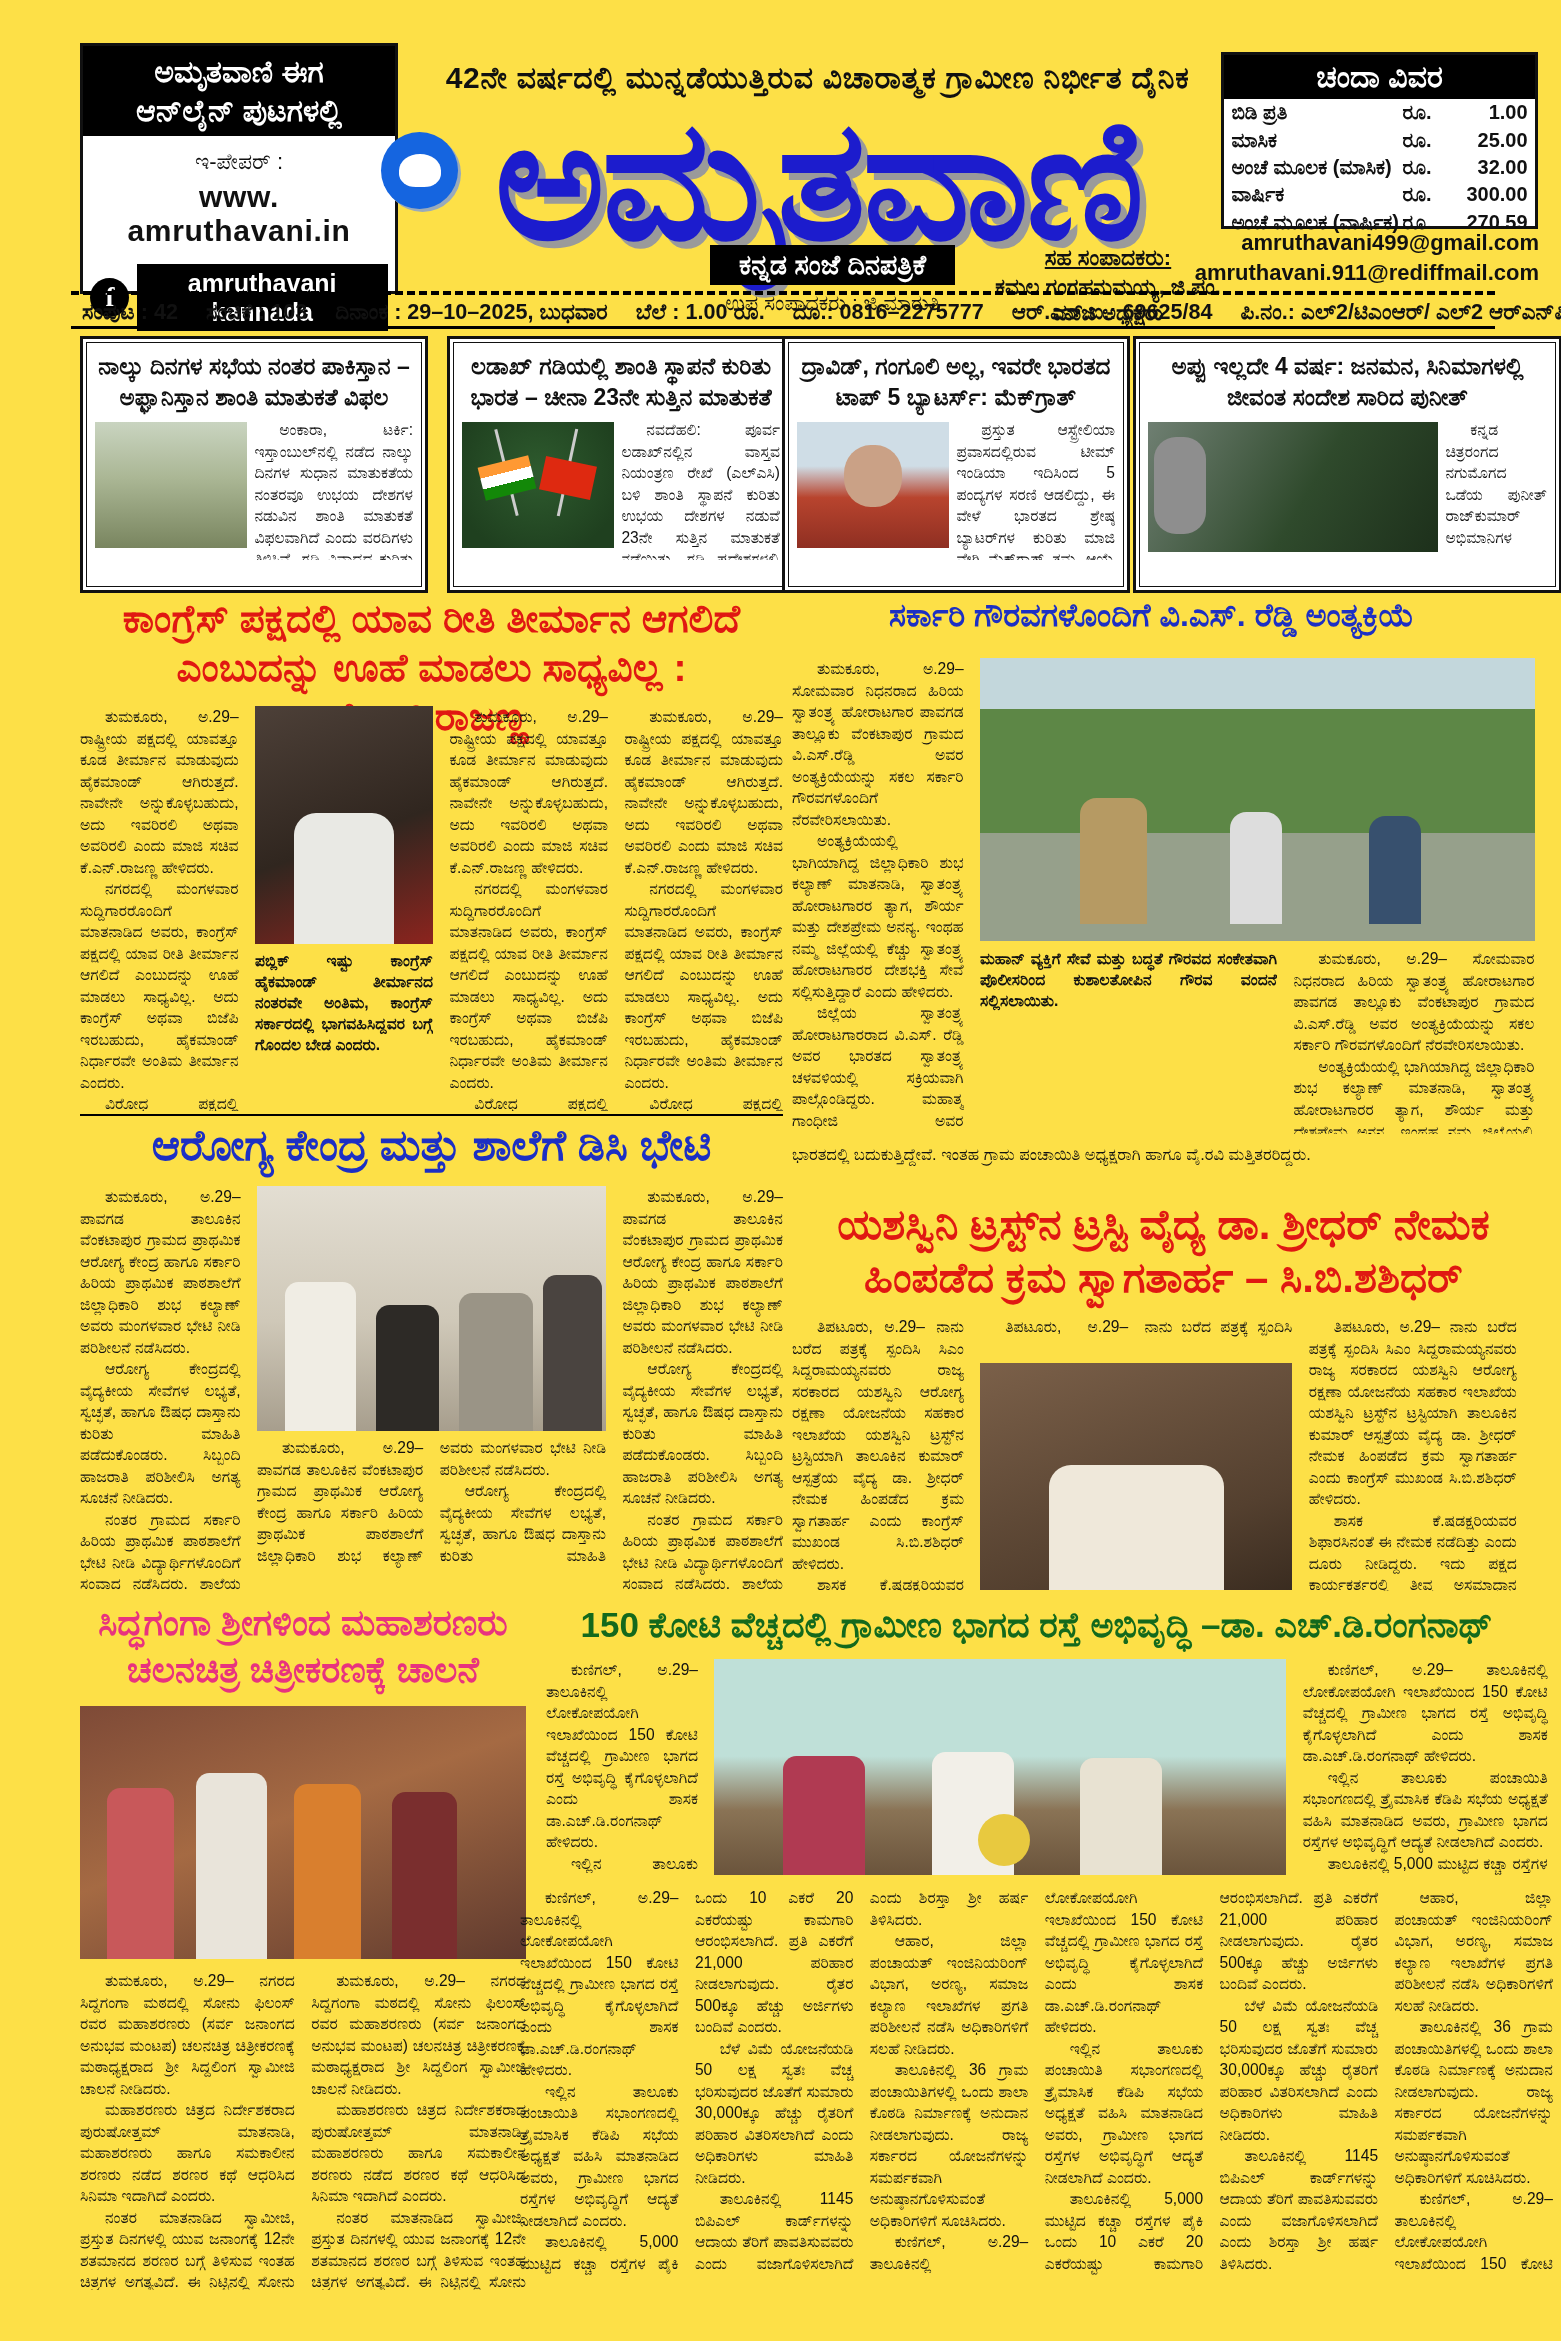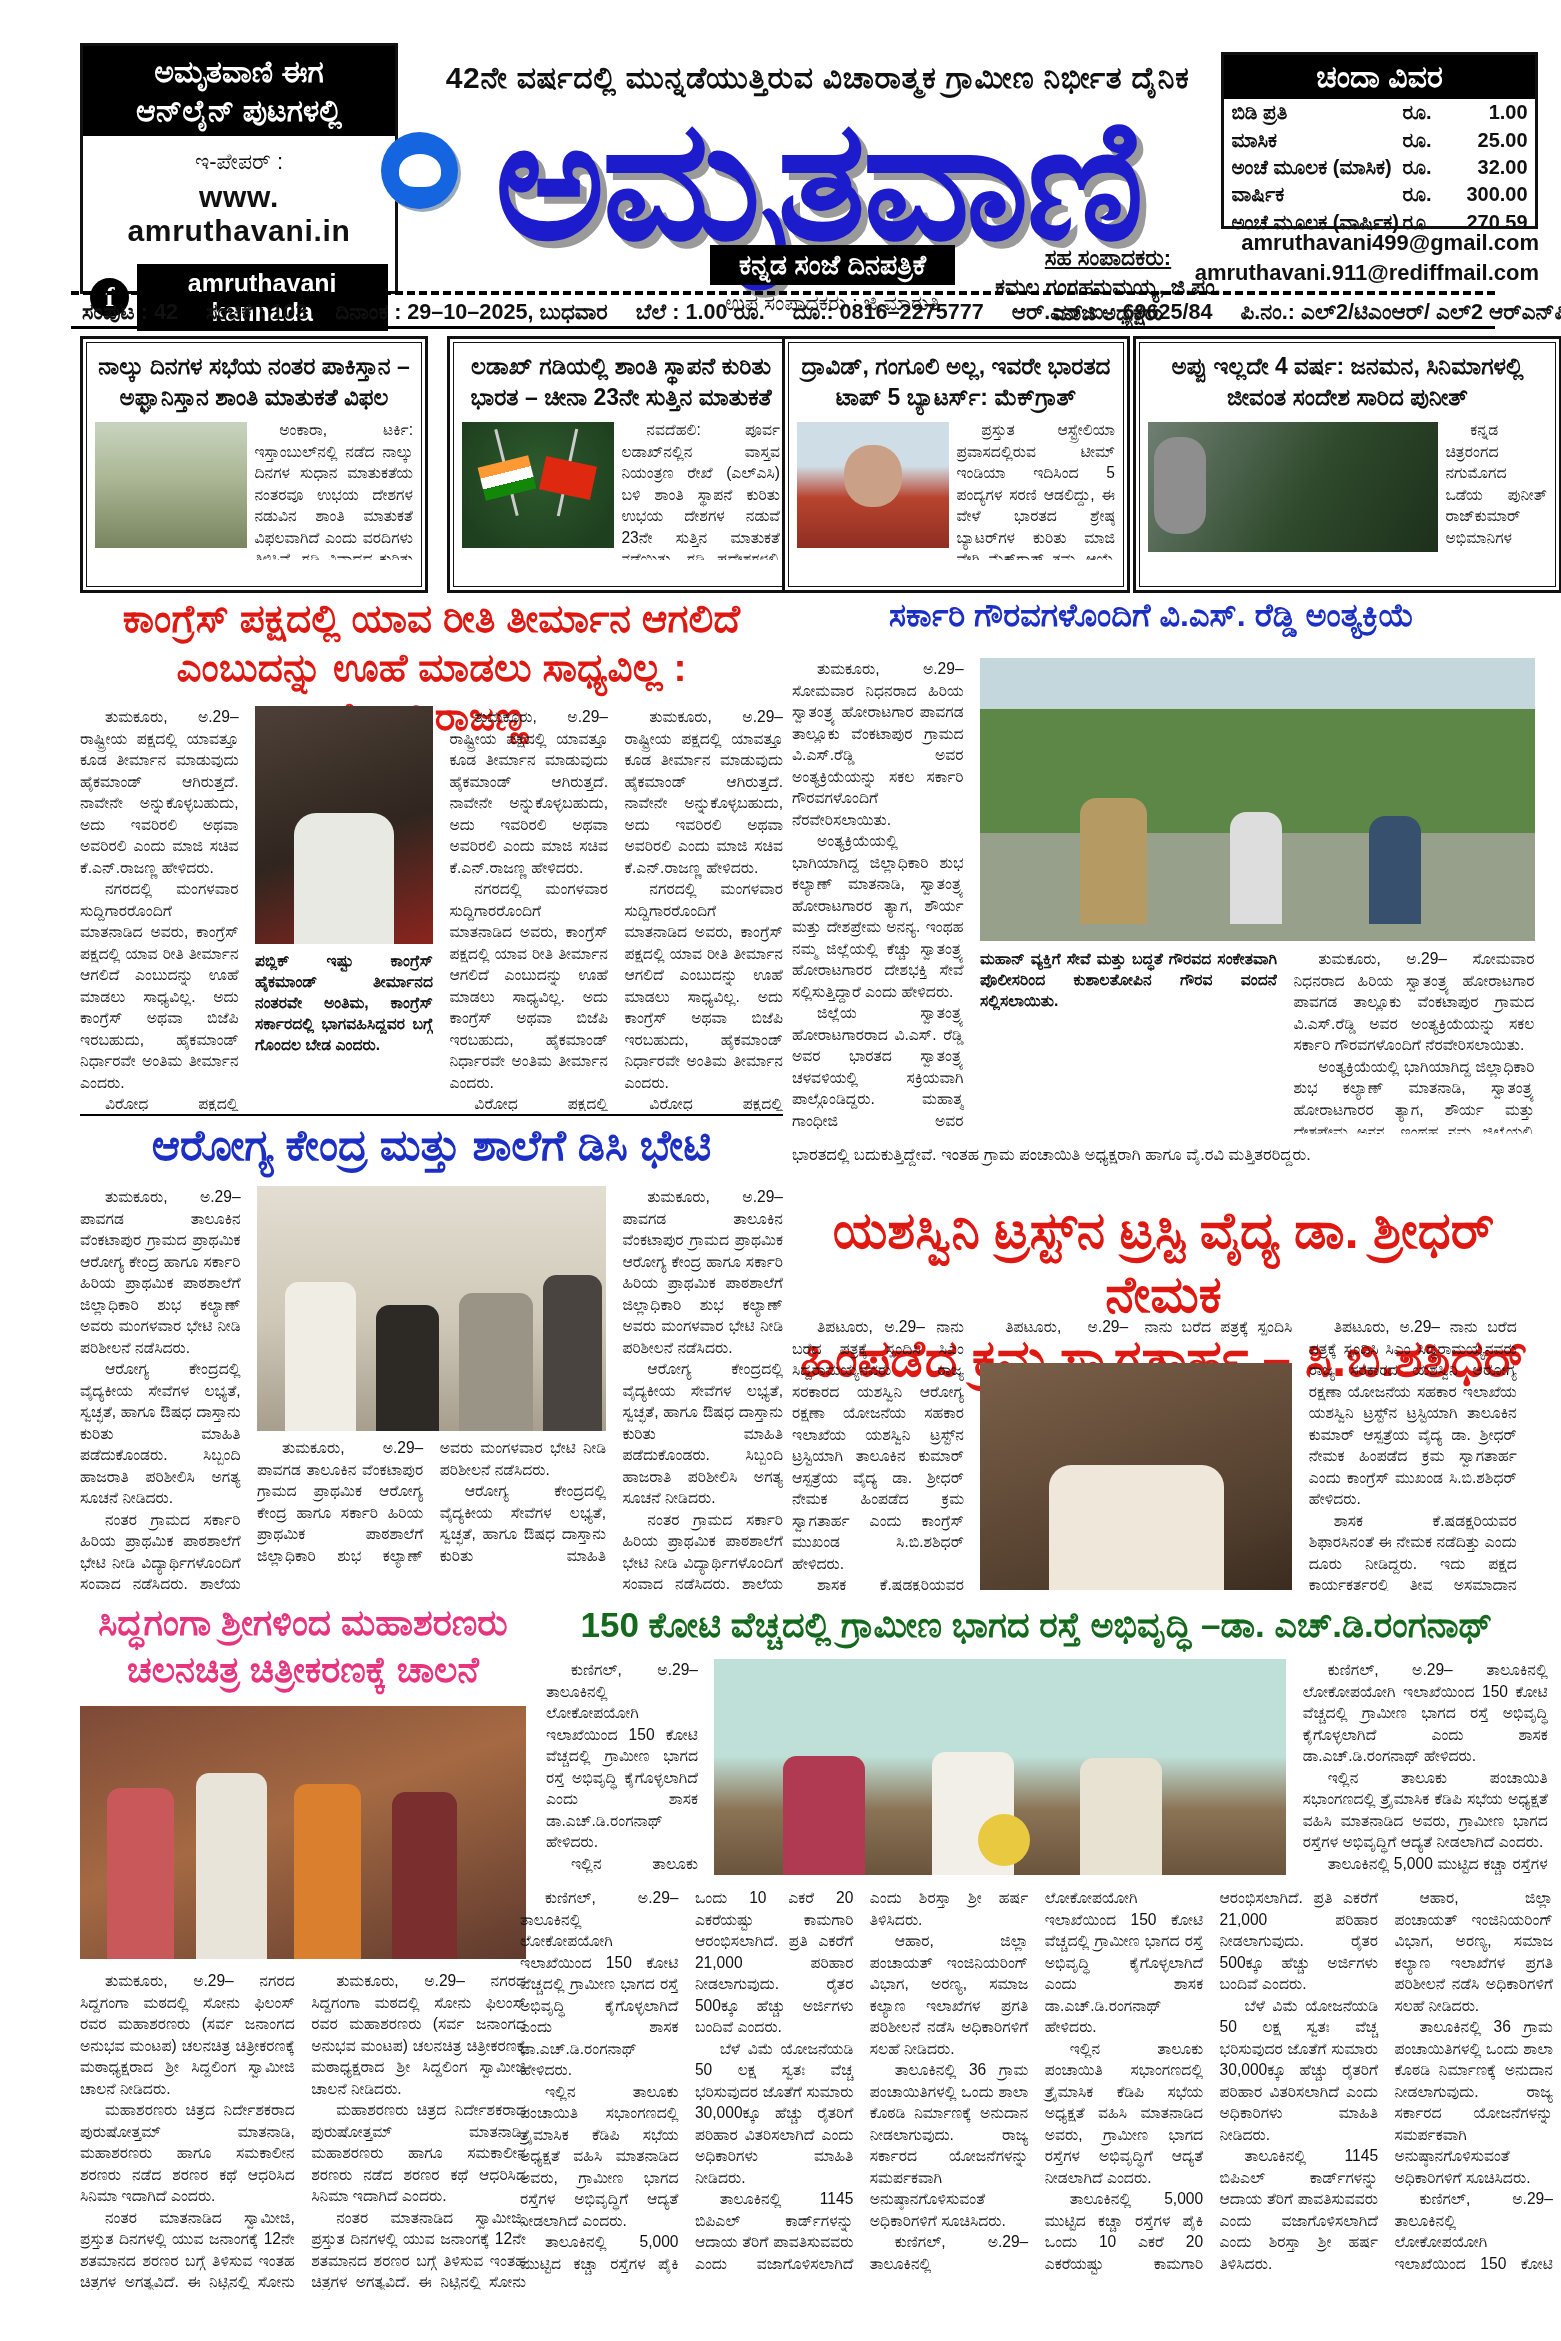--- a/index.html
+++ b/index.html
@@ -1,16 +1,16 @@
 <!DOCTYPE html>
 <html lang="kn" style="font-size:12px"><head>
 <meta charset="utf-8">
 <style>
   html,body{margin:0;padding:0;background:#e8e8e8;}
-  #page{position:relative;width:1561px;height:2342px;background:#ffffff;margin:0 auto;
+  #page{position:relative;width:1561px;height:2342px;background:#fde047;margin:0 auto;
         font-family:"Liberation Sans","DejaVu Sans",sans-serif;color:#111;overflow:hidden;}
   .abs{position:absolute;}
   
   .online-box{border:3px solid #111;background:#fff;}
   .online-box .band{background:#000;color:#fff;text-align:center;font-weight:bold;
                     font-size:30px;line-height:1.3;padding:6px 3px;}
   .online-box .epaper{text-align:center;font-size:22px;margin-top:13.4px;}
   .online-box .site{text-align:center;font-weight:bold;font-size:30px;margin-top:4.5px;letter-spacing:0.7px;}
   .fb-strip{display:flex;align-items:center;gap:7.4px;margin:16.4px 7.4px 7.4px 7.4px;}
   .fb-circle{width:39px;height:39px;border-radius:50%;background:#000;color:#fff;font-weight:bold;
@@ -264,21 +264,21 @@
         </div>
     </div>
     <div class="col" style="width:162px;height:405px;">
         <p class="para">ತುಮಕೂರು, ಅ.29– ಪಾವಗಡ ತಾಲೂಕಿನ ವೆಂಕಟಾಪುರ ಗ್ರಾಮದ ಪ್ರಾಥಮಿಕ ಆರೋಗ್ಯ ಕೇಂದ್ರ ಹಾಗೂ ಸರ್ಕಾರಿ ಹಿರಿಯ ಪ್ರಾಥಮಿಕ ಪಾಠಶಾಲೆಗೆ ಜಿಲ್ಲಾಧಿಕಾರಿ ಶುಭ ಕಲ್ಯಾಣ್ ಅವರು ಮಂಗಳವಾರ ಭೇಟಿ ನೀಡಿ ಪರಿಶೀಲನೆ ನಡೆಸಿದರು.</p>
         <p class="para">ಆರೋಗ್ಯ ಕೇಂದ್ರದಲ್ಲಿ ವೈದ್ಯಕೀಯ ಸೇವೆಗಳ ಲಭ್ಯತೆ, ಸ್ವಚ್ಛತೆ, ಹಾಗೂ ಔಷಧ ದಾಸ್ತಾನು ಕುರಿತು ಮಾಹಿತಿ ಪಡೆದುಕೊಂಡರು. ಸಿಬ್ಬಂದಿ ಹಾಜರಾತಿ ಪರಿಶೀಲಿಸಿ ಅಗತ್ಯ ಸೂಚನೆ ನೀಡಿದರು.</p>
         <p class="para">ನಂತರ ಗ್ರಾಮದ ಸರ್ಕಾರಿ ಹಿರಿಯ ಪ್ರಾಥಮಿಕ ಪಾಠಶಾಲೆಗೆ ಭೇಟಿ ನೀಡಿ ವಿದ್ಯಾರ್ಥಿಗಳೊಂದಿಗೆ ಸಂವಾದ ನಡೆಸಿದರು. ಶಾಲೆಯ ಶೌಚಾಲಯ, ಕುಡಿಯುವ ನೀರು, ಅಡುಗೆ ಮನೆಯಲ್ಲಿ ಸ್ವಚ್ಛತೆ ಕಾಪಾಡುವಂತೆ ಸೂಚಿಸಿದರು.</p>
       </div>
   </div>
 
   <div class="abs pretext" style="left:792px;top:1143px;width:743px;height:49px;">ಭಾರತದಲ್ಲಿ ಬದುಕುತ್ತಿದ್ದೇವೆ. ಇಂತಹ ಗ್ರಾಮ ಪಂಚಾಯಿತಿ ಅಧ್ಯಕ್ಷರಾಗಿ ಹಾಗೂ ವೈ.ರವಿ ಮತ್ತಿತರರಿದ್ದರು.</div>
-  <div class="abs hl-red" style="left:792px;top:1199px;width:743px;font-size:51px;">
+  <div class="abs hl-red" style="left:792px;top:1199px;width:743px;font-size:42px;">
     <div>ಯಶಸ್ವಿನಿ ಟ್ರಸ್ಟ್‌ನ ಟ್ರಸ್ಟಿ ವೈದ್ಯ ಡಾ. ಶ್ರೀಧರ್ ನೇಮಕ</div>
     <div>ಹಿಂಪಡೆದ ಕ್ರಮ ಸ್ವಾಗತಾರ್ಹ – ಸಿ.ಬಿ.ಶಶಿಧರ್</div>
   </div>
   <div class="abs cols" style="left:792px;top:1316px;width:743px;height:275px;">
     <div class="col" style="width:172px;height:275px;">
         <p class="para">ತಿಪಟೂರು, ಅ.29– ನಾನು ಬರೆದ ಪತ್ರಕ್ಕೆ ಸ್ಪಂದಿಸಿ ಸಿಎಂ ಸಿದ್ದರಾಮಯ್ಯನವರು ರಾಜ್ಯ ಸರಕಾರದ ಯಶಸ್ವಿನಿ ಆರೋಗ್ಯ ರಕ್ಷಣಾ ಯೋಜನೆಯ ಸಹಕಾರ ಇಲಾಖೆಯ ಯಶಸ್ವಿನಿ ಟ್ರಸ್ಟ್‌ನ ಟ್ರಸ್ಟಿಯಾಗಿ ತಾಲೂಕಿನ ಕುಮಾರ್ ಆಸ್ಪತ್ರೆಯ ವೈದ್ಯ ಡಾ. ಶ್ರೀಧರ್ ನೇಮಕ ಹಿಂಪಡೆದ ಕ್ರಮ ಸ್ವಾಗತಾರ್ಹ ಎಂದು ಕಾಂಗ್ರೆಸ್ ಮುಖಂಡ ಸಿ.ಬಿ.ಶಶಿಧರ್ ಹೇಳಿದರು.</p>
         <p class="para">ಶಾಸಕ ಕೆ.ಷಡಕ್ಷರಿಯವರ ಶಿಫಾರಸಿನಂತೆ ಈ ನೇಮಕ ನಡೆದಿತ್ತು ಎಂದು ದೂರು ನೀಡಿದ್ದರು. ಇದು ಪಕ್ಷದ ಕಾರ್ಯಕರ್ತರಲ್ಲಿ ತೀವ್ರ ಅಸಮಾಧಾನ ಉಂಟುಮಾಡಿತ್ತು ಎಂದು ತಿಳಿಸಿದರು.</p>
       </div>
     <div style="width:312px;">
       <div class="col" style="width:312px;height:41px;column-count:2;column-gap:16.4px;">

